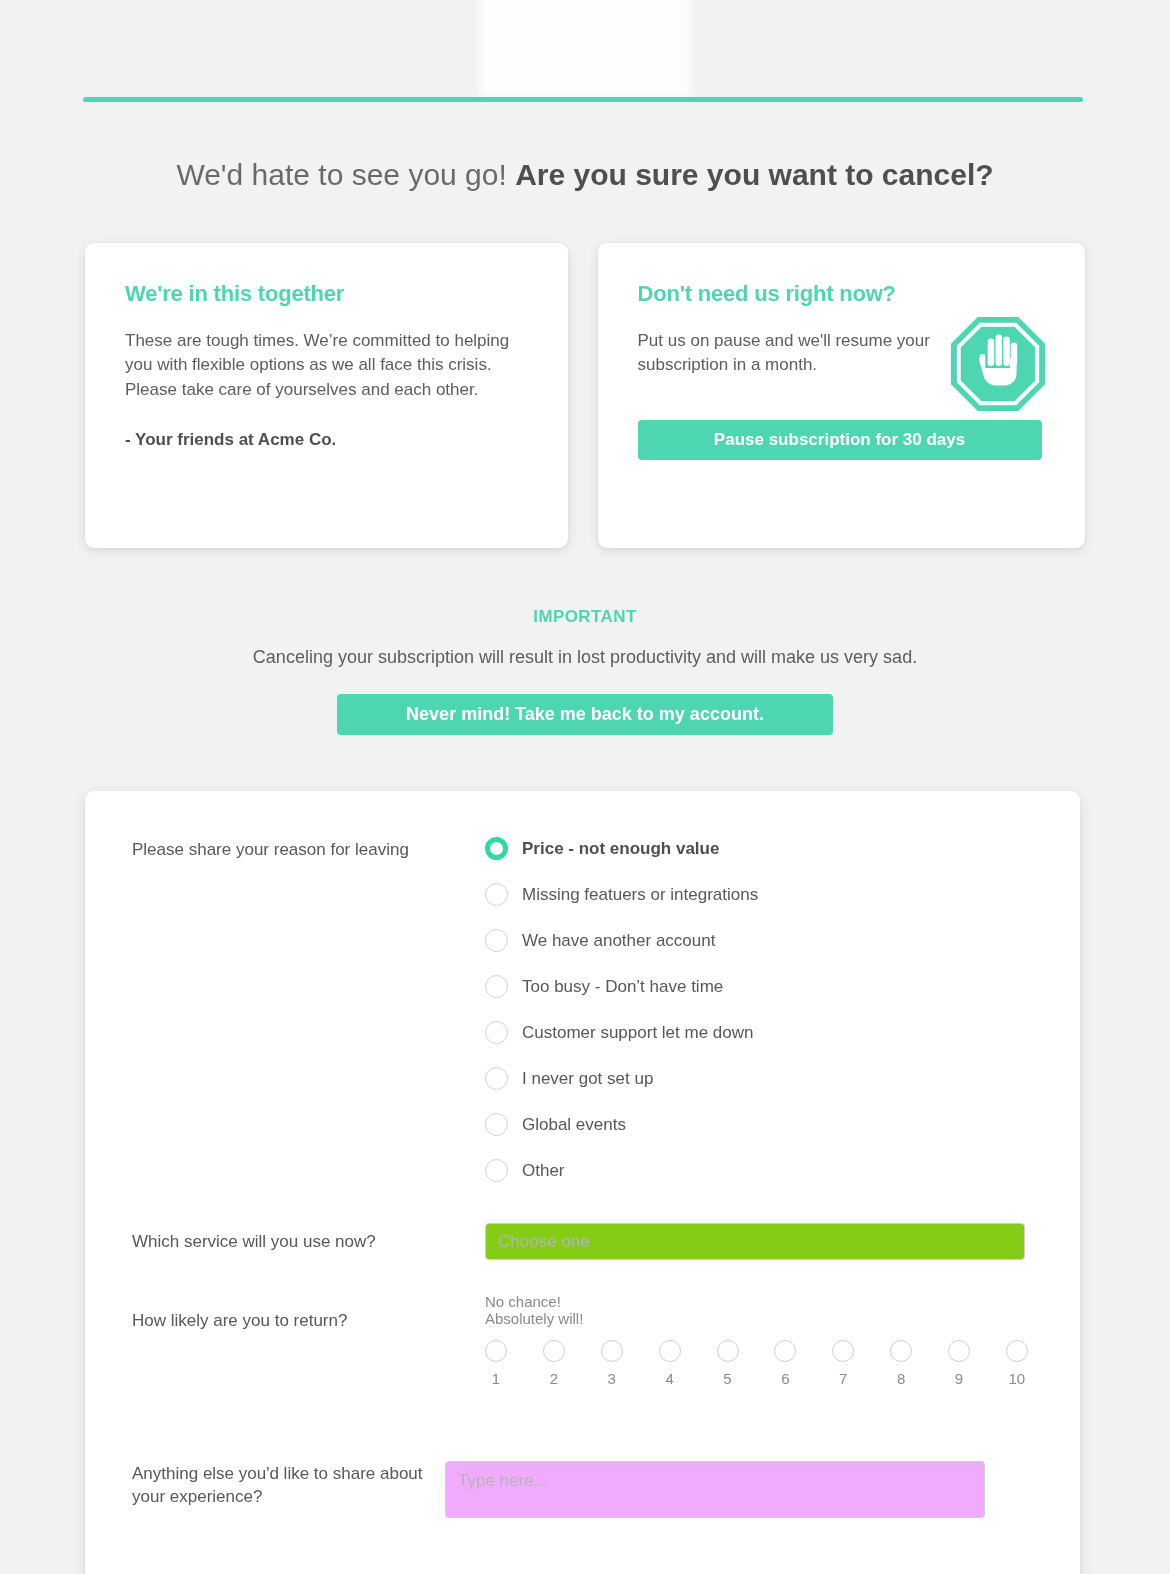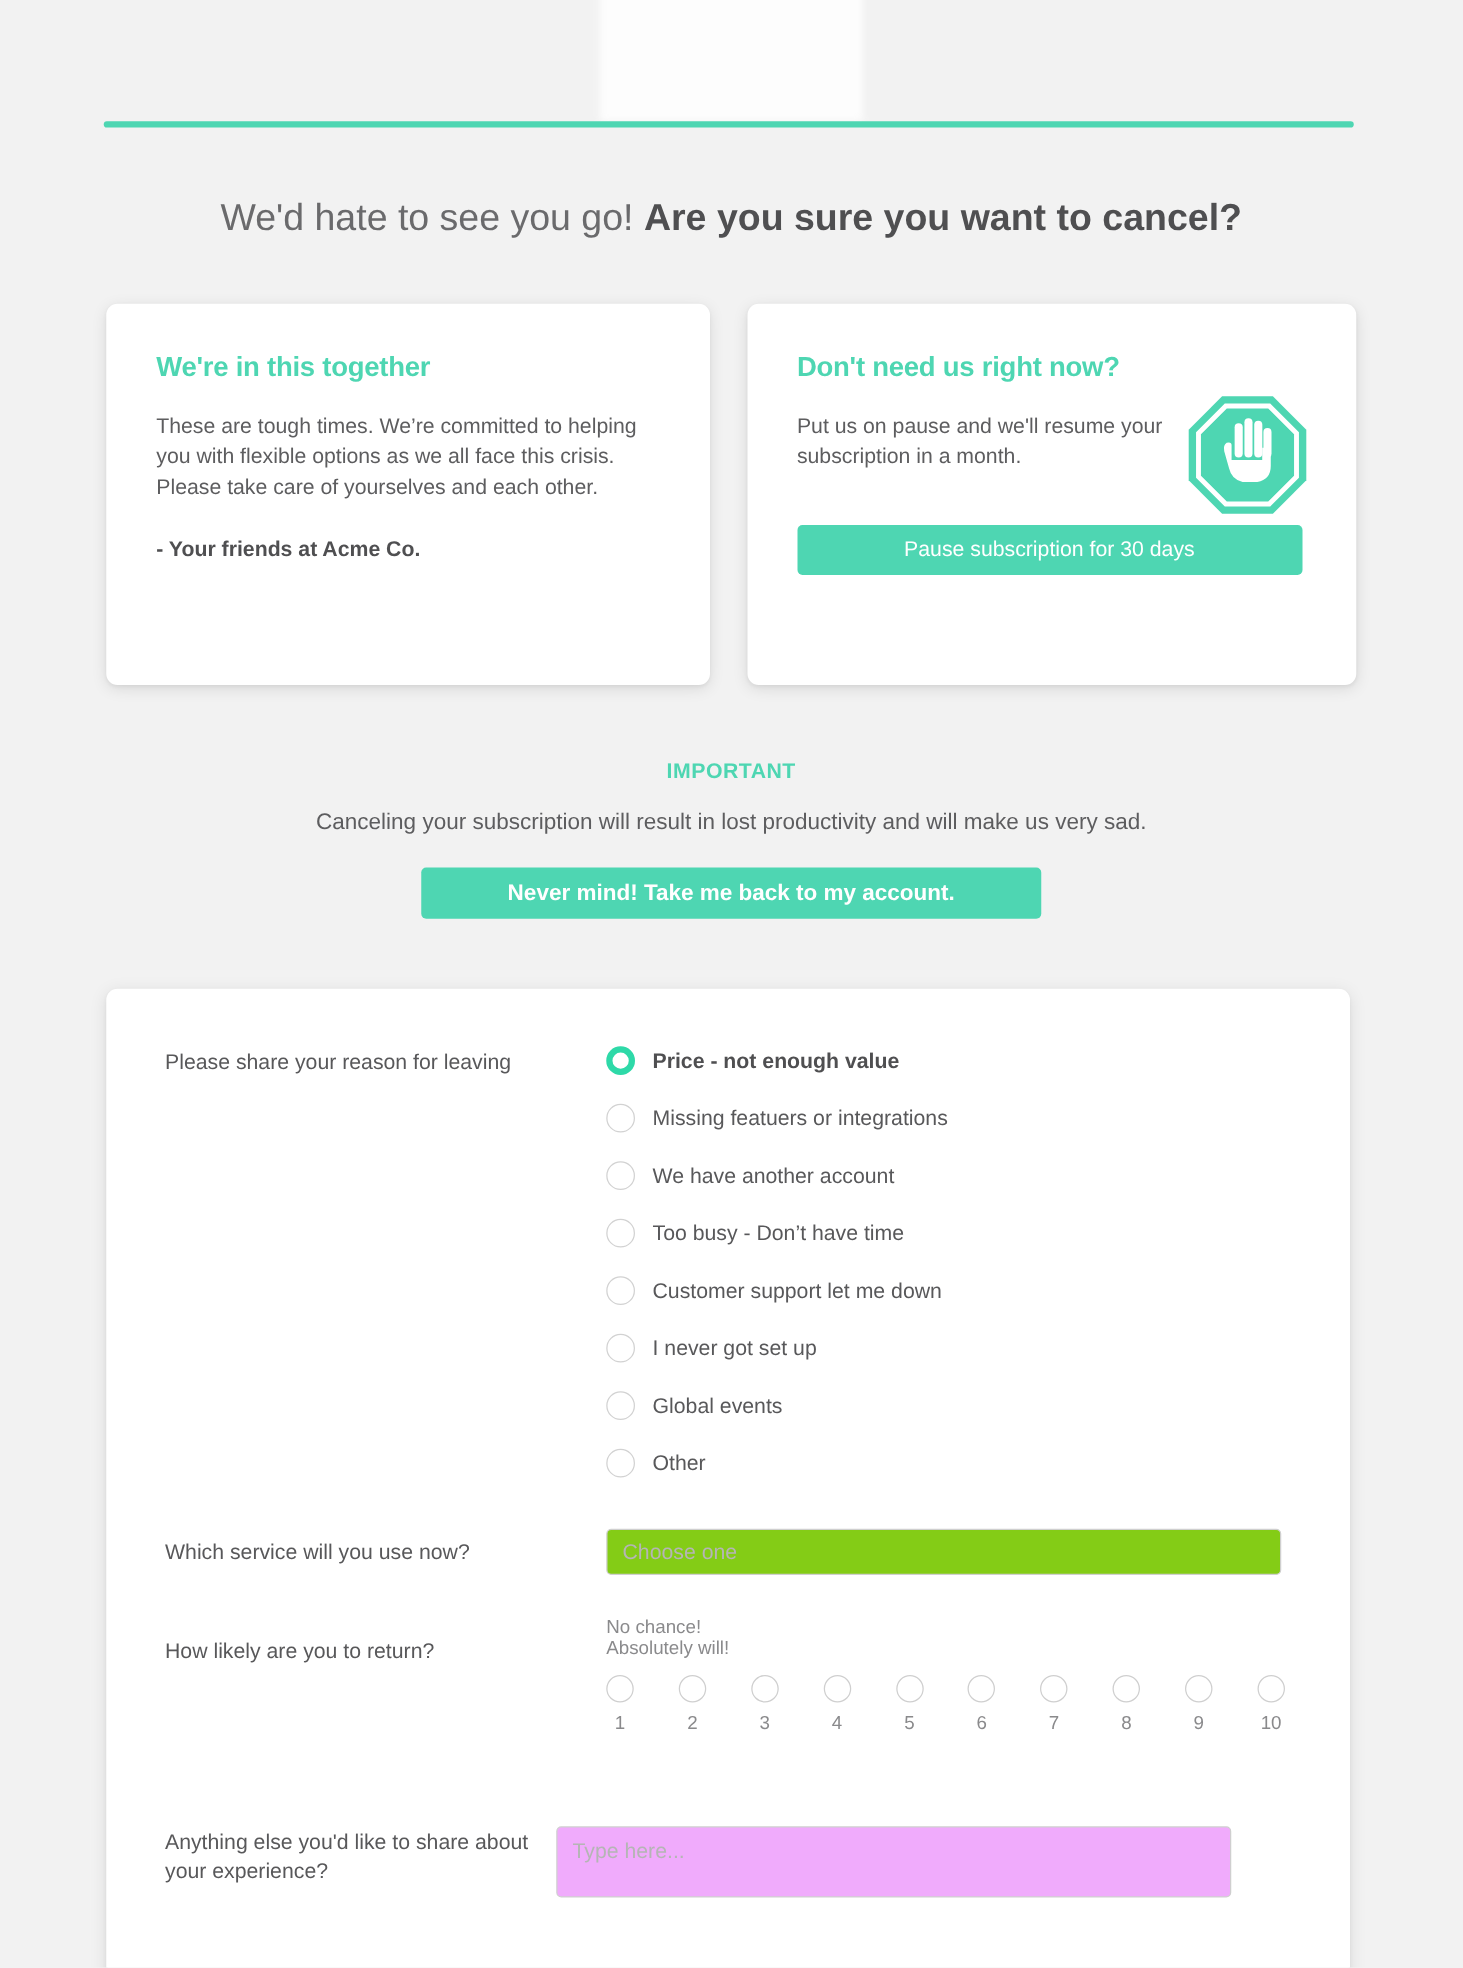--- a/index.html
+++ b/index.html
@@ -119,21 +119,21 @@
 
   .pause-btn {
     display: block;
     margin-top: 42px;
     width: 404px;
     height: 40px;
     line-height: 40px;
     background: #4ed6b2;
     color: #ffffff;
     font-size: 17px;
-    font-weight: normal;
+    font-weight: bold;
     text-align: center;
     border: none;
     border-radius: 4px;
     cursor: pointer;
     font-family: "Liberation Sans", sans-serif;
     padding: 0;
   }
 
   
   .important-wrap {

